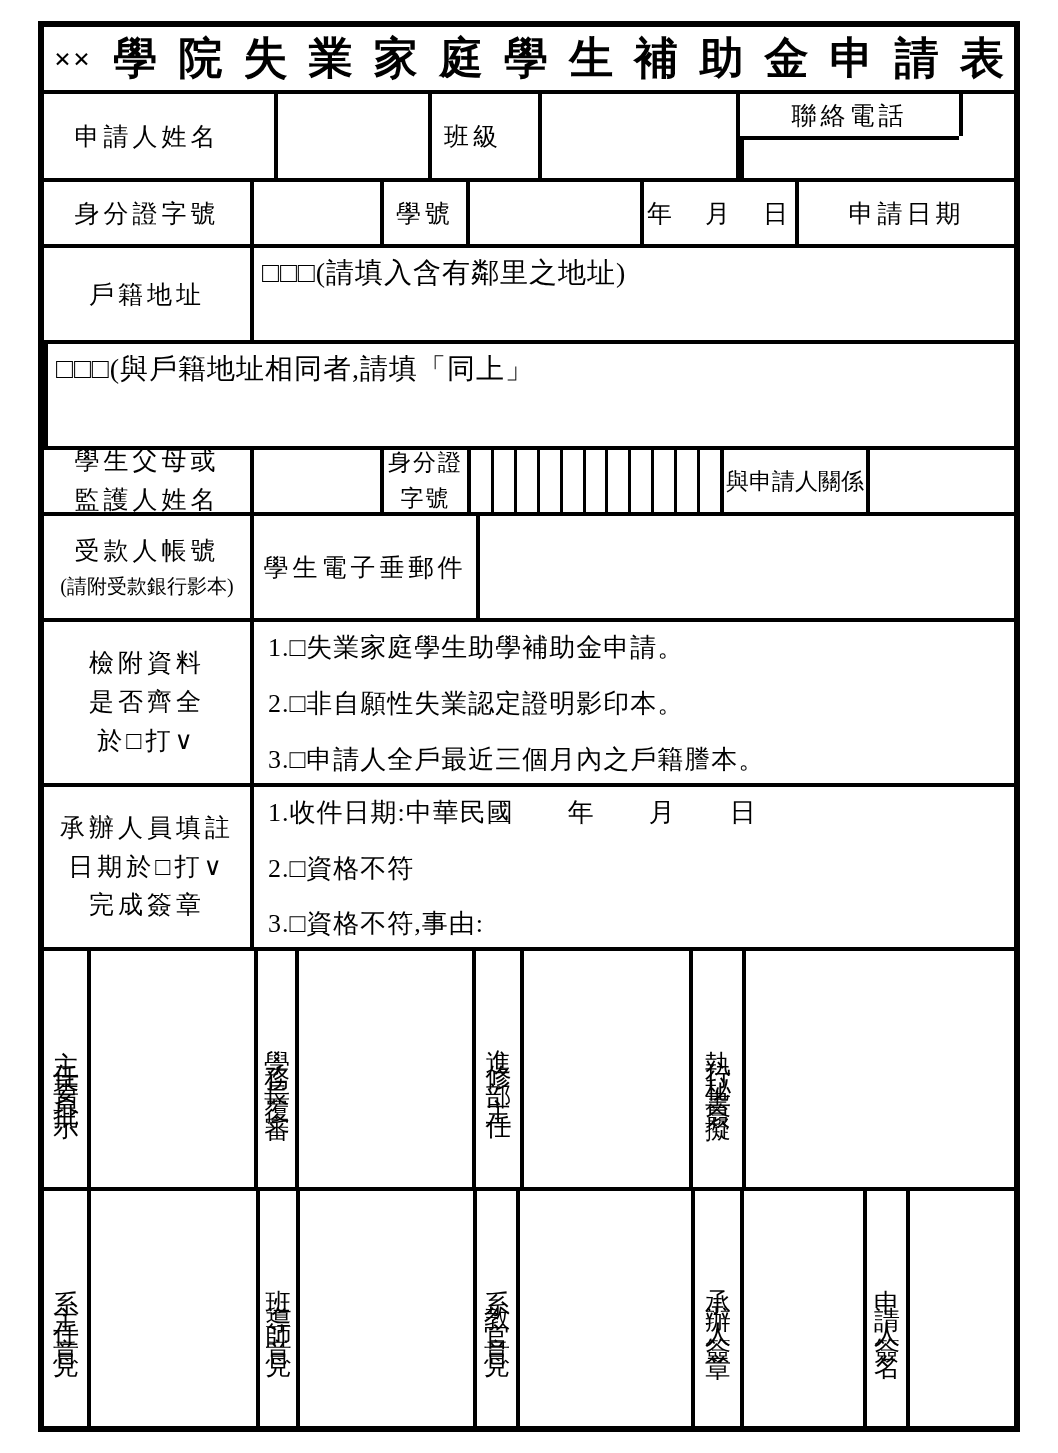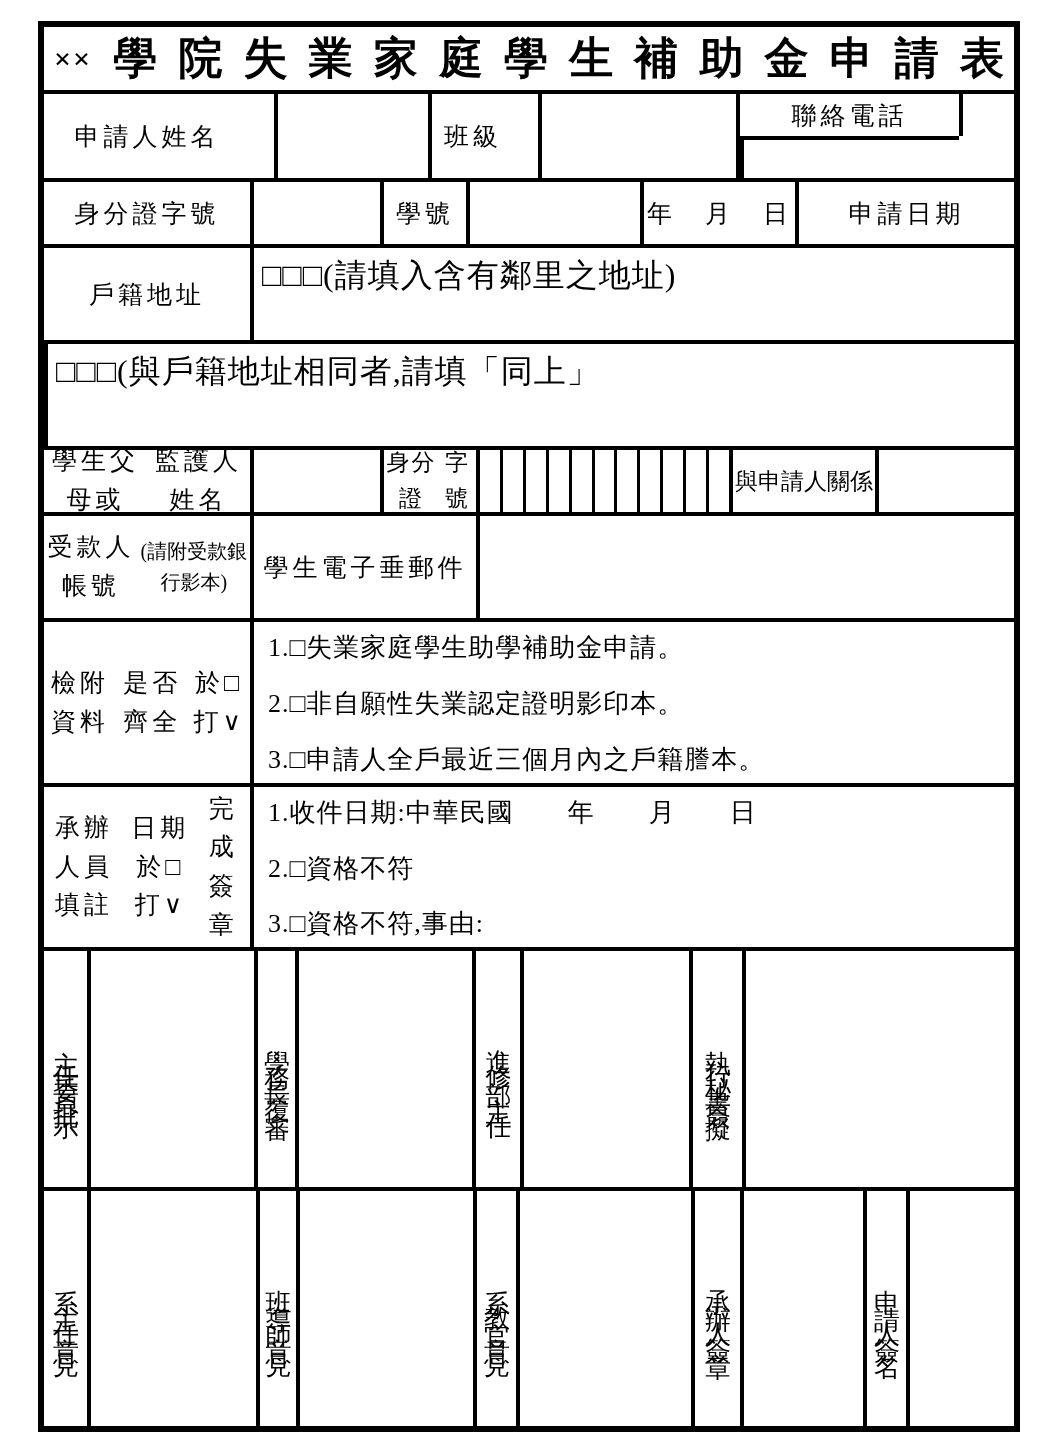--- a/index.html
+++ b/index.html
@@ -10,21 +10,21 @@
     position:absolute; left:38px; top:21px; width:982px; height:1411px;
     border:6px solid #000; background:#fff;
     display:flex; flex-direction:column;
   }
   .row { display:flex; flex-direction:row; border-top:4px solid #000; min-height:0; }
   .row.first { border-top:none; }
   .cell { border-left:4px solid #000; display:flex; align-items:center; justify-content:center;
           font-size:25px; letter-spacing:4px; min-width:0; overflow:hidden; }
   .cell.nol { border-left:none; }
   .cell.grow { flex:1; }
-  .stack { display:flex; align-items:center; justify-content:center; text-align:center; }
+  .stack { display:flex; flex-direction:column; align-items:center; justify-content:center; text-align:center; }
 
   
   .r-title { height:63px; align-items:center; display:flex; padding:0 10px; }
   .title-flex { flex:1; display:flex; align-items:center; justify-content:space-between; }
   .title-prefix { font-size:30px; font-weight:700; letter-spacing:2px; }
   .title-char { font-size:44px; font-weight:700; line-height:1; }
 
   .r1 { height:88px;gap:24px; }
   .r2 { height:66px; }
   .r3 { height:96px; }
@@ -32,38 +32,38 @@
   .r5 { height:66px; }
   .r6 { height:106px; }
   .r7 { height:165px; }
   .r8 { height:164px; }
   .r9 { height:240px; }
   .r10 { flex:1; }
 
   .w-label { width:206px; }
   .w130 { width:130px; }
   .w86 { width:86px; }
-  .w87 { width:96px; }
+  .w87 { width:87px; }
   .w174 { width:174px; }
   .w219 { width:219px; }
   .w253 { width:253px; }
   .w146 { width:146px; }
   .w226 { width:226px; }
   .w123 { width:123px; }
 
   
   .phone-grid { flex:1; display:grid; grid-template-columns:219px 1fr; grid-template-rows:1fr 1fr;
                 border-left:4px solid #000; }
   .pg { display:flex; align-items:center; justify-content:center; font-size:25px; letter-spacing:4px; }
   .pg.bt { border-top:4px solid #000; }
   .pg.bl { border-left:4px solid #000; }
 
   
   .note-cell { flex:1; border-left:4px solid #000; display:flex; align-items:flex-start;
-               justify-content:flex-start; padding:6px 8px; font-size:32px; letter-spacing:1px; }
+               justify-content:flex-start; padding:6px 8px; font-size:28px; letter-spacing:1px; }
 
   
   .id-strip { display:flex; flex-direction:row; align-items:stretch; padding:0; }
   .id-box { flex:1; border-left:3px solid #000; }
   .id-box:first-child { border-left:none; }
 
   
   .bank-grid { width:390px; display:grid; grid-template-columns:130px 1fr; grid-template-rows:1fr 1fr;
                border-left:4px solid #000; }
   .bg { display:flex; align-items:center; justify-content:center; font-size:25px; letter-spacing:2px; }

